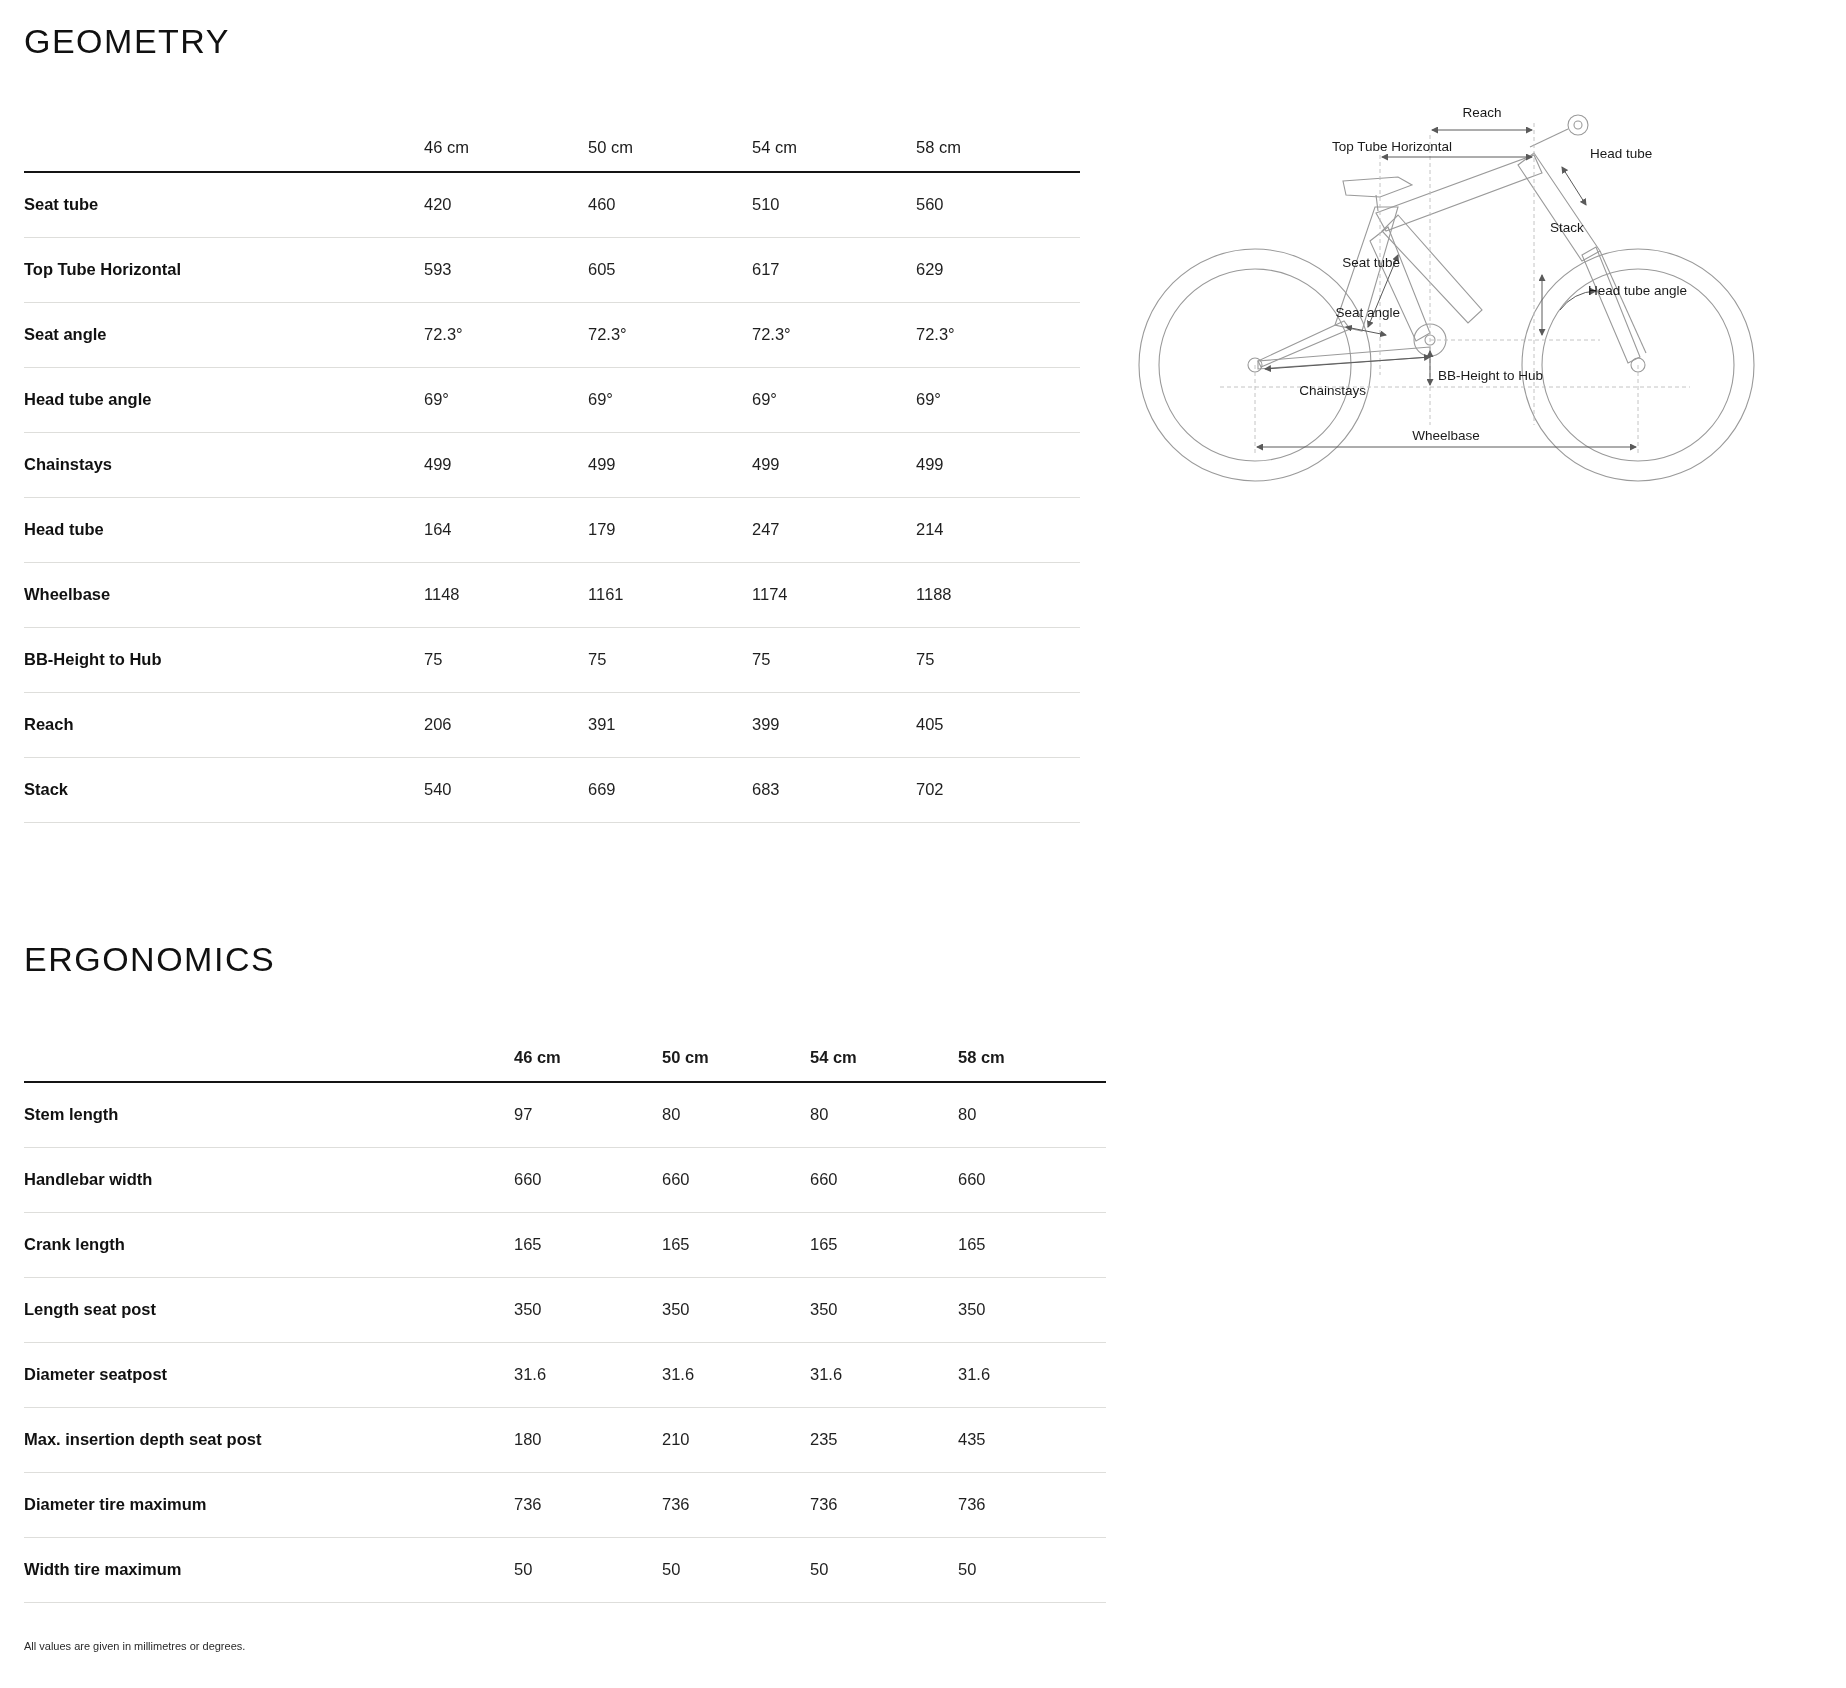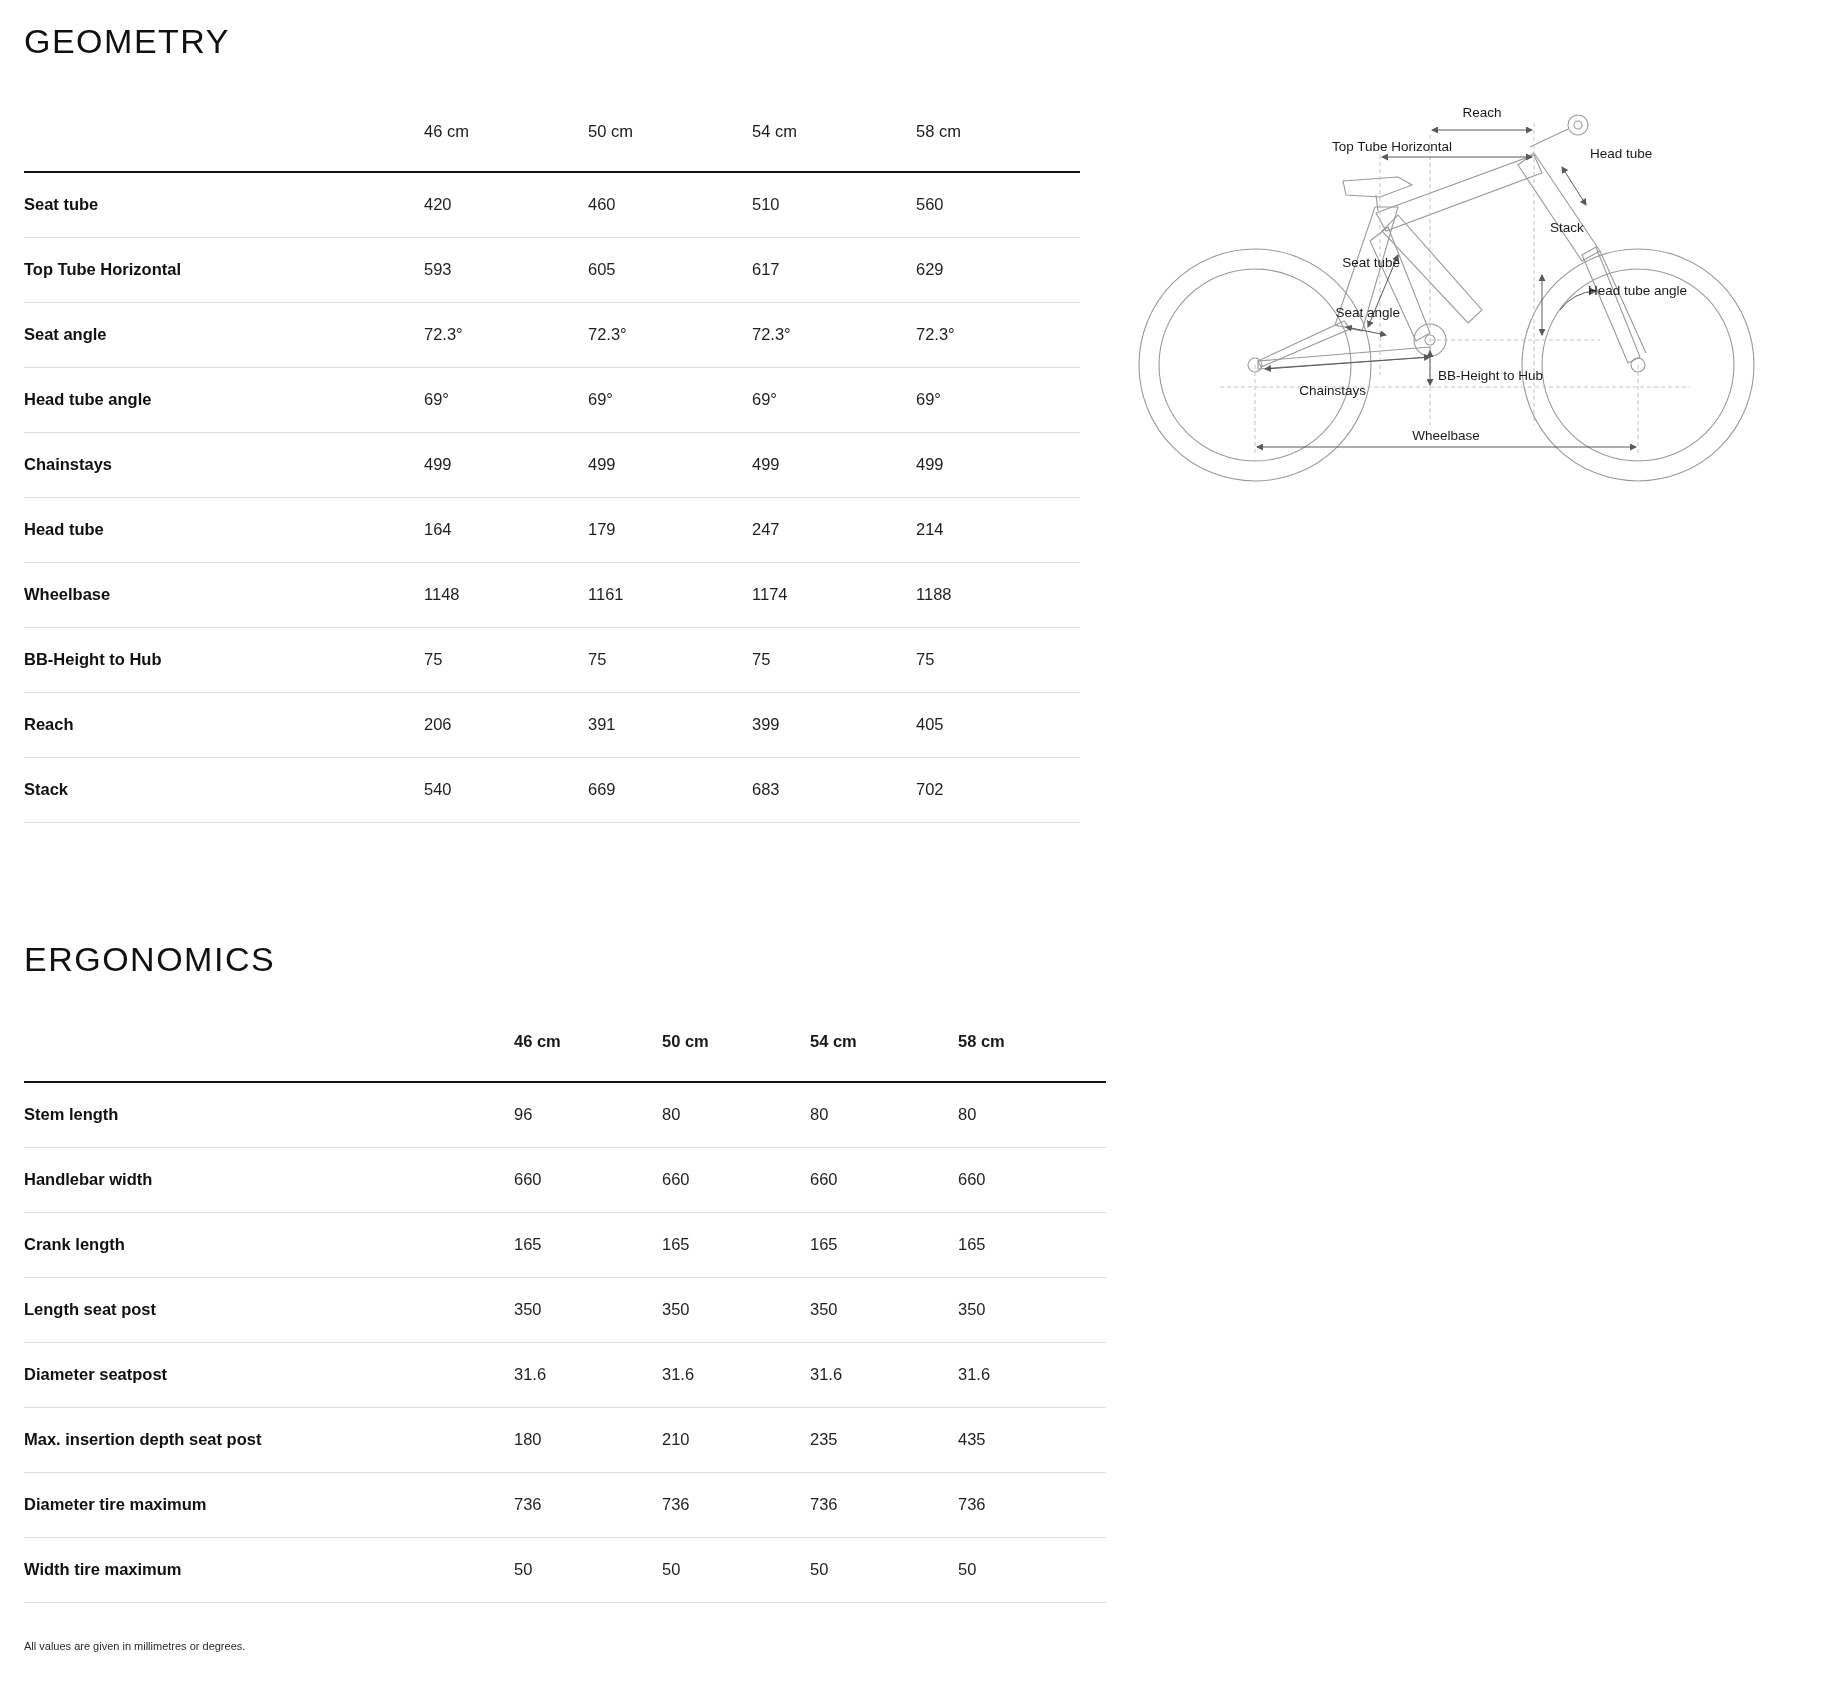--- a/index.html
+++ b/index.html
@@ -36,21 +36,21 @@
   table.spec th, table.spec td {
     text-align: left;
     vertical-align: middle;
     padding: 0;
     font-weight: normal;
   }
   table.spec thead th {
     font-size: 16.5px;
     color: #1a1a1a;
     height: 52px;
-    padding-bottom: 30px;
+    padding-bottom: 14px;
     vertical-align: bottom;
   }
   table.spec thead tr { border-bottom: 2px solid #141414; }
   table.spec tbody tr { border-bottom: 1px solid #dededb; }
   table.spec tbody tr:last-child { border-bottom: 1px solid #dededb; }
   table.spec tbody td {
     height: 65px;
     font-size: 16.5px;
     color: #1f1f1f;
   }
@@ -213,21 +213,21 @@
           <th></th>
           <th>46 cm</th>
           <th>50 cm</th>
           <th>54 cm</th>
           <th>58 cm</th>
         </tr>
       </thead>
       <tbody>
         <tr>
           <td class="rowlabel">Stem length</td>
-          <td>96</td>
+          <td>97</td>
           <td>80</td>
           <td>80</td>
           <td>80</td>
         </tr>
         <tr>
           <td class="rowlabel">Handlebar width</td>
           <td>660</td>
           <td>660</td>
           <td>660</td>
           <td>660</td>

